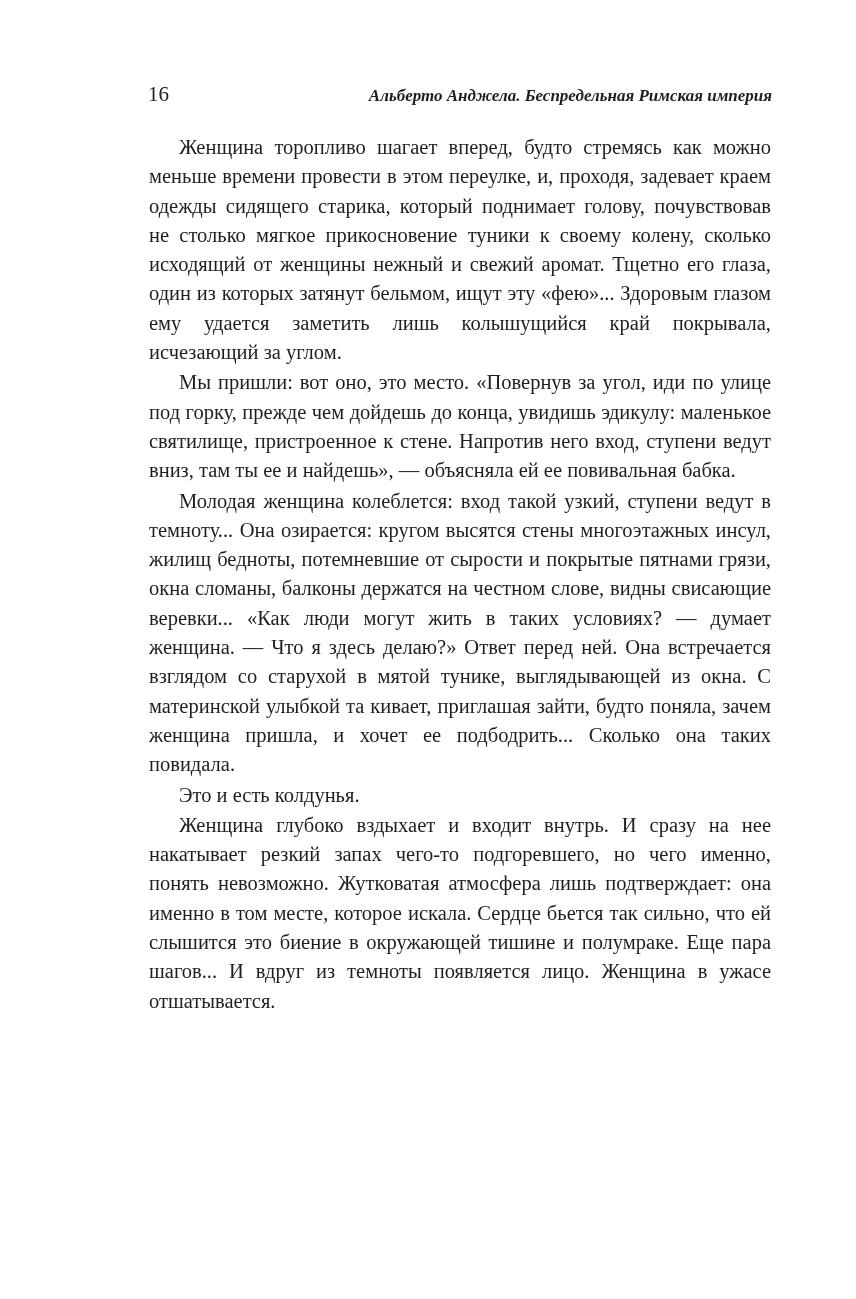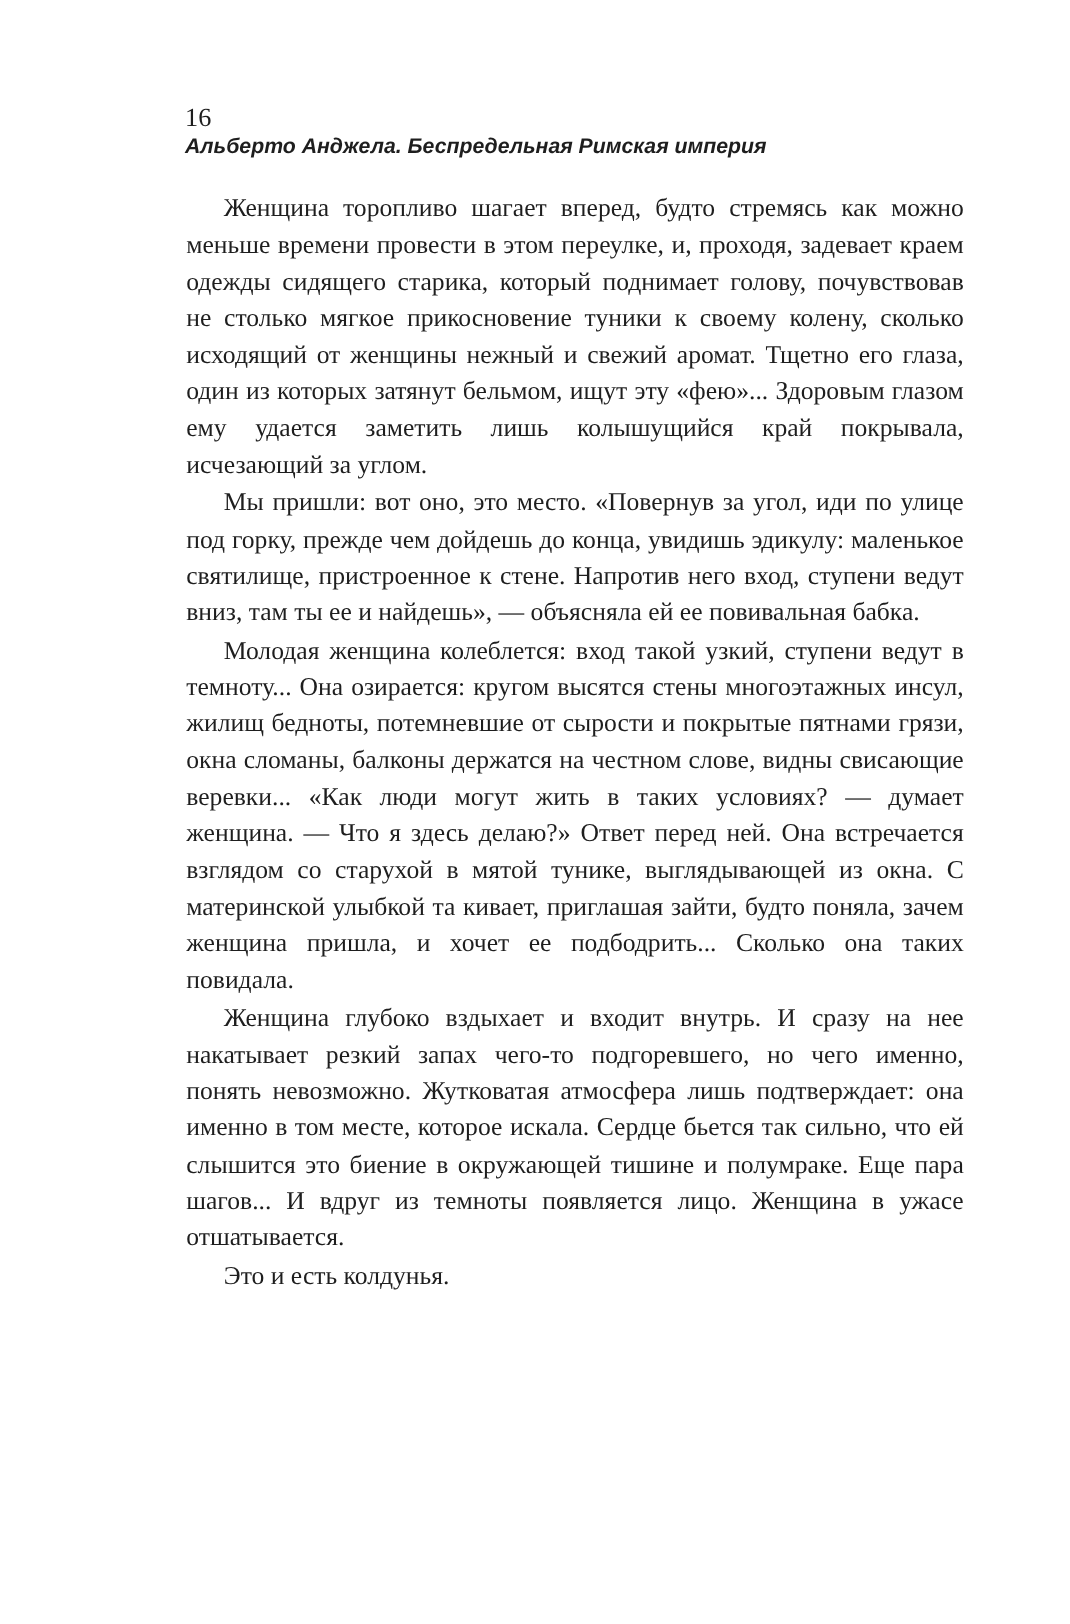--- a/index.html
+++ b/index.html
@@ -15,29 +15,28 @@
     box-sizing: border-box;
     padding: 82px 84px 0 148px;
     overflow: hidden;
     color: #1e1e1e;
   }
   .page-header {
     display: flex;
     justify-content: space-between;
     align-items: baseline;
     margin-bottom: 26px;
-    flex-direction: column;
   }
   .page-number {
     font-family: "Liberation Serif", serif;
     font-size: 21px;
     color: #1e1e1e;
   }
   .running-head {
-    font-family: Liberation Sans, sans-serif;
+    font-family: Liberation Serif, serif;
     font-size: 17px;
     font-weight: bold;
     font-style: italic;
     color: #1e1e1e;
     text-align: right;
   }
   .body-text {
     font-family: "Liberation Serif", serif;
     font-size: 20.5px;
     line-height: 29.3px;
@@ -56,16 +55,16 @@
 
 <div class="page">
   <div class="page-header">
     <span class="page-number">16</span>
     <span class="running-head">Альберто Анджела. Беспредельная Римская империя</span>
   </div>
   <div class="body-text" lang="ru">
       <p>Женщина торопливо шагает вперед, будто стремясь как можно меньше времени провести в этом переулке, и, проходя, задевает краем одежды сидящего старика, который поднимает голову, почувствовав не столько мягкое прикосновение туники к своему колену, сколько исходящий от женщины нежный и свежий аромат. Тщетно его глаза, один из которых затянут бельмом, ищут эту «фею»... Здоровым глазом ему удается заметить лишь колышущийся край покрывала, исчезающий за углом.</p>
       <p>Мы пришли: вот оно, это место. «Повернув за угол, иди по улице под горку, прежде чем дойдешь до конца, увидишь эдикулу: маленькое святилище, пристроенное к стене. Напротив него вход, ступени ведут вниз, там ты ее и найдешь», — объясняла ей ее повивальная бабка.</p>
       <p>Молодая женщина колеблется: вход такой узкий, ступени ведут в темноту... Она озирается: кругом высятся стены многоэтажных инсул, жилищ бедноты, потемневшие от сырости и покрытые пятнами грязи, окна сломаны, балконы держатся на честном слове, видны свисающие веревки... «Как люди могут жить в таких условиях? — думает женщина. — Что я здесь делаю?» Ответ перед ней. Она встречается взглядом со старухой в мятой тунике, выглядывающей из окна. С материнской улыбкой та кивает, приглашая зайти, будто поняла, зачем женщина пришла, и хочет ее подбодрить... Сколько она таких повидала.</p>
+      <p>Это и есть колдунья.</p>
       <p>Женщина глубоко вздыхает и входит внутрь. И сразу на нее накатывает резкий запах чего-то подгоревшего, но чего именно, понять невозможно. Жутковатая атмосфера лишь подтверждает: она именно в том месте, которое искала. Сердце бьется так сильно, что ей слышится это биение в окружающей тишине и полумраке. Еще пара шагов... И вдруг из темноты появляется лицо. Женщина в ужасе отшатывается.</p>
-      <p>Это и есть колдунья.</p>
     </div>
 </div>
 
 </body></html>

